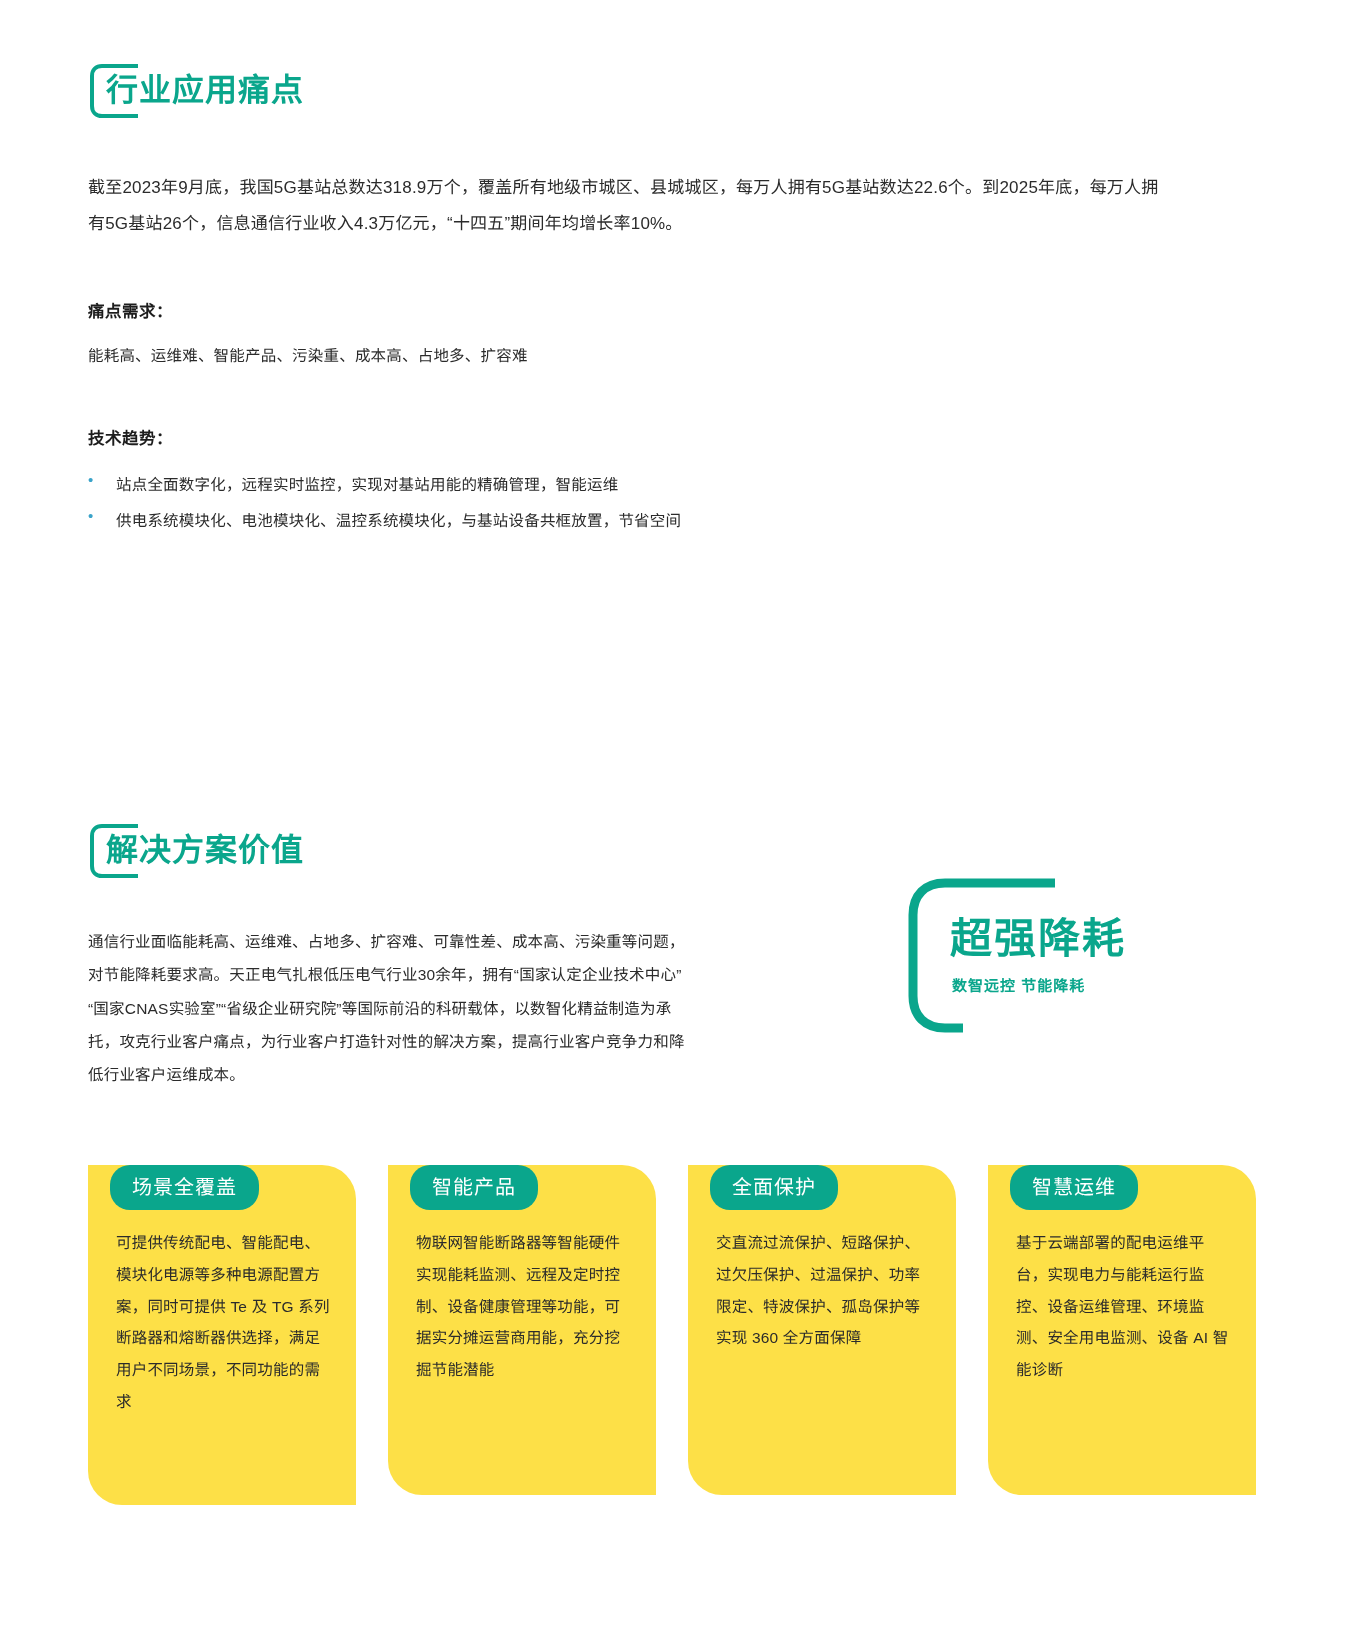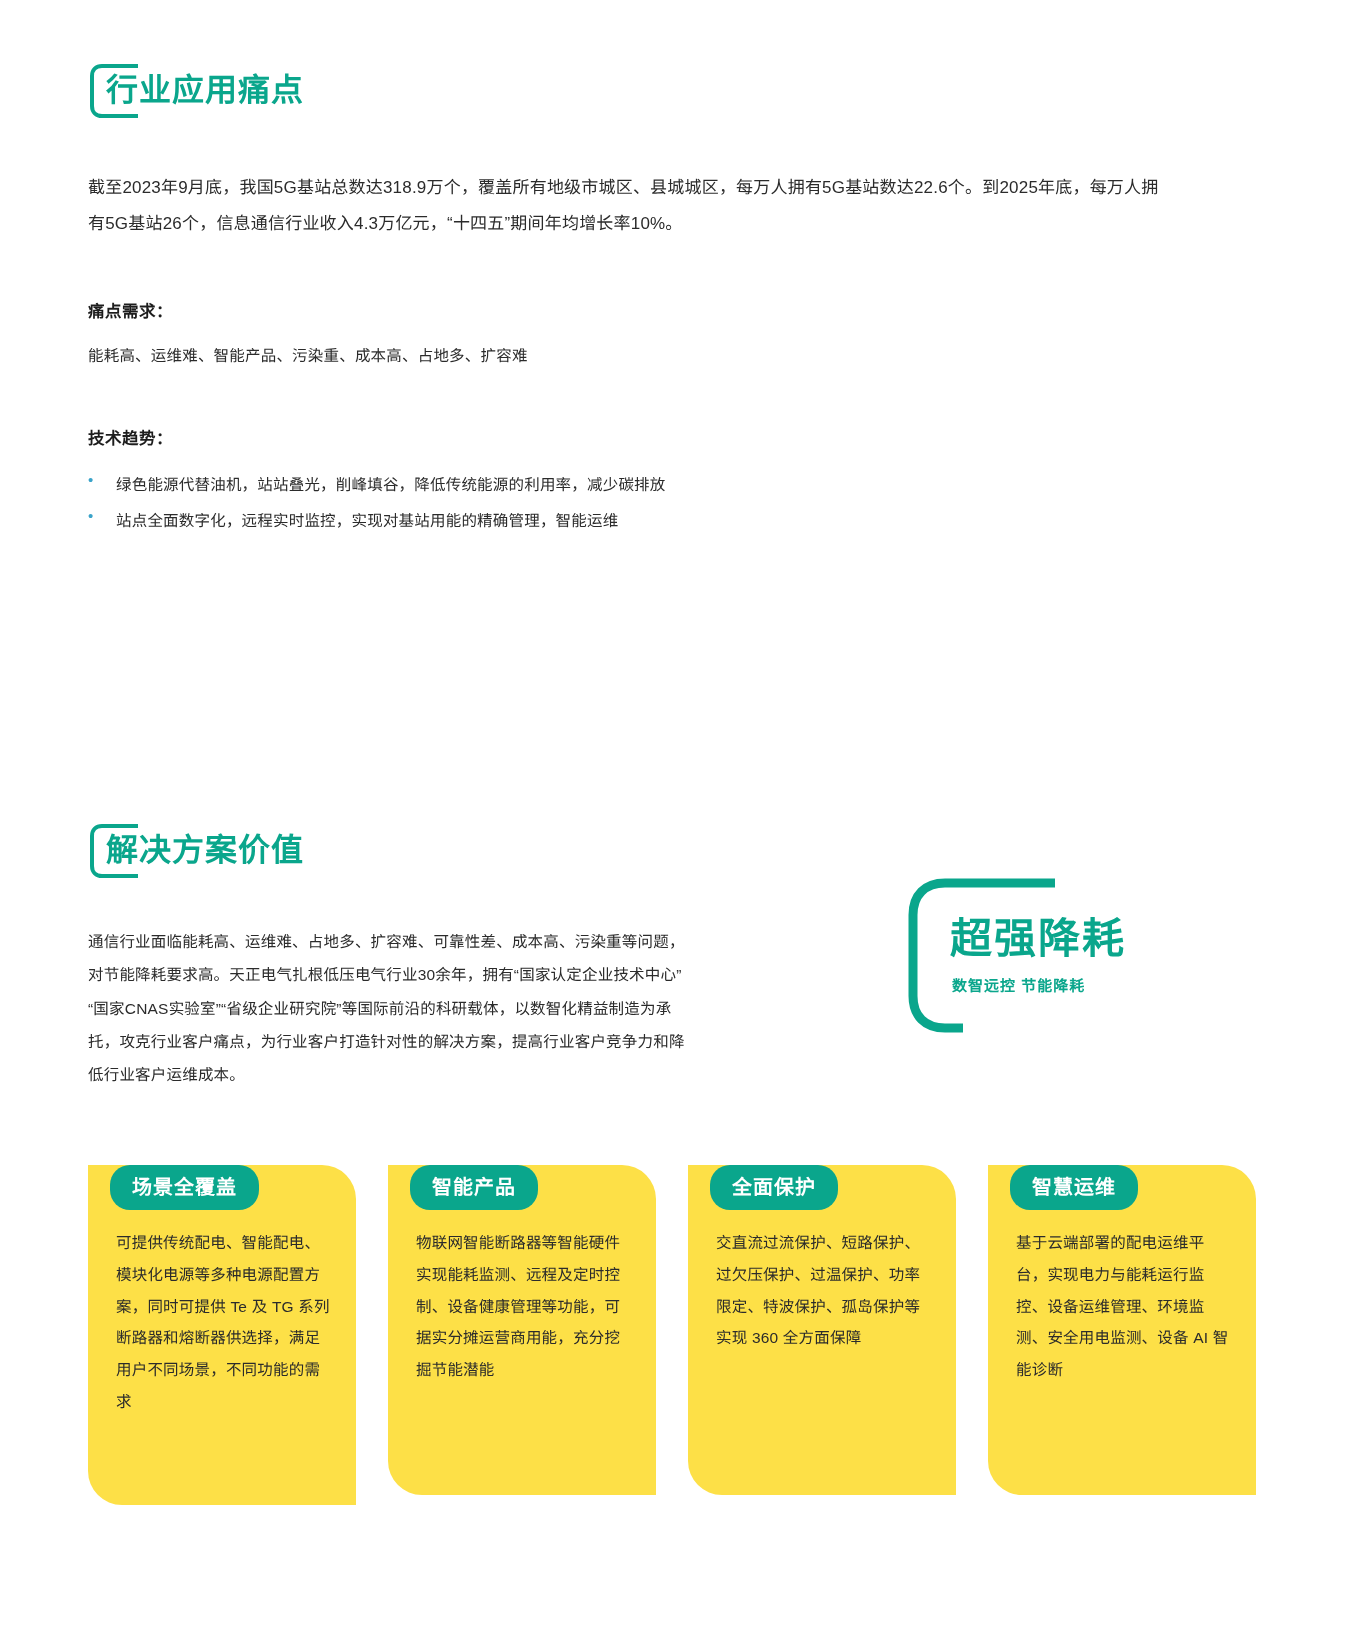--- a/index.html
+++ b/index.html
@@ -151,21 +151,21 @@
     color: #2b2b2b;
     letter-spacing: 0.2px;
   }
   .card-tag {
     position: absolute;
     left: 22px;
     top: 0;
     background: #0aa68c;
     color: #ffffff;
     font-size: 20px;
-    font-weight: bold;
+    font-weight: normal;
     letter-spacing: 1px;
     padding: 12px 22px 13px 22px;
     border-top-left-radius: 18px;
     border-top-right-radius: 18px;
     border-bottom-right-radius: 18px;
     border-bottom-left-radius: 0;
     line-height: 1;
     white-space: nowrap;
     border-radius: 20px;
   }
@@ -185,22 +185,22 @@
 
 <div class="para" style="left:88px; top:170px; width:1080px;">截至2023年9月底，我国5G基站总数达318.9万个，覆盖所有地级市城区、县城城区，每万人拥有5G基站数达22.6个。到2025年底，每万人拥有5G基站26个，信息通信行业收入4.3万亿元，“十四五”期间年均增长率10%。</div>
 
 <div class="sub-head" style="left:88px; top:298px;">痛点需求：</div>
 
 <div class="plain-line" style="left:88px; top:343px;">能耗高、运维难、智能产品、污染重、成本高、占地多、扩容难</div>
 
 <div class="sub-head" style="left:88px; top:425px;text-align:center;">技术趋势：</div>
 
 <ul class="bullets" style="left:82px; top:472px; width:1000px;">
-  <li>绿色能源代替油机，站站叠光，削峰填谷，降低传统能源的利用率，减少碳排放</li>
   <li>站点全面数字化，远程实时监控，实现对基站用能的精确管理，智能运维</li>
+  <li>供电系统模块化、电池模块化、温控系统模块化，与基站设备共框放置，节省空间</li>
 </ul>
 
 <div class="section-head" style="left:88px; top:822px;">
   <span class="bracket">
     <svg width="52" height="58" viewBox="0 0 52 58" fill="none">
       <path d="M48 4 H14 C8 4 4 8 4 14 V44 C4 50 8 54 14 54 H48" stroke="#0aa68c" stroke-width="4" fill="none" stroke-linecap="square"></path>
     </svg>
   </span>
   <span class="section-title">解决方案价值</span>
 </div>

